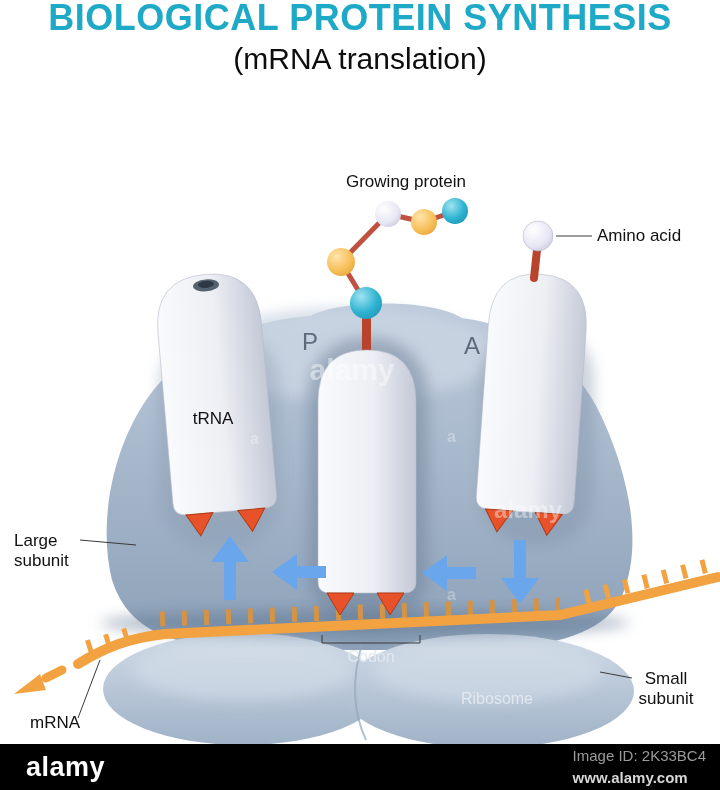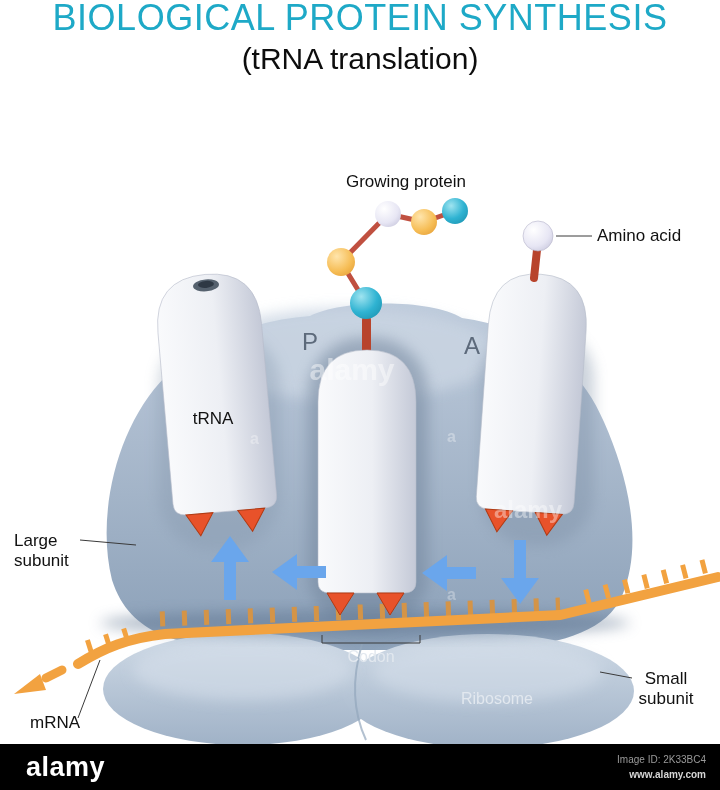--- a/index.html
+++ b/index.html
@@ -5,51 +5,51 @@
   * { box-sizing: border-box; }
   html,body { margin:0; padding:0; background:#ffffff; }
   .page {
     width:720px; height:790px; margin:0 auto; background:#ffffff;
     position:relative; overflow:hidden;
     font-family:"Liberation Sans", sans-serif;
     display:flex; flex-direction:column;
   }
   .header { height:88px; text-align:center; flex:0 0 auto; }
   .title {
-    margin:0; padding-top:0; font-size:36px; font-weight:normal;
+    margin:0; padding-top:0; font-size:36px; font-weight:bold;
     color:#1ea9c7; line-height:1.02; white-space:nowrap; letter-spacing:0.5px;
   }
   .subtitle {
     margin:5px 0 0 0; font-size:30px; font-weight:normal; color:#0d0d0d;
   }
   .diagram { display:block; width:720px; height:656px; flex:0 0 auto; }
   .footer {
     height:46px; background:#000; flex:0 0 auto;
     display:flex; align-items:center; justify-content:space-between;
     padding:0 14px 0 26px;
   }
   .footer-logo { color:#fff; font-size:27px; font-weight:bold; letter-spacing:0.5px; }
-  .footer-meta { text-align:right; font-size:10px; line-height:1.5; }
+  .footer-meta { text-align:left; font-size:15px; line-height:1.5; }
   .footer-meta .id   { display:block; color:#9a9a9a; }
   .footer-meta .site { display:block; color:#d6d6d6;font-weight:bold; }
 
   text.black-label { fill:#111; font-size:17px; font-family:"Liberation Sans",sans-serif; }
   text.light-label { fill:#e2e8ef; font-size:16px; font-family:"Liberation Sans",sans-serif; }
   text.site-letter { fill:#5d6a7b; font-size:24px; font-family:"Liberation Sans",sans-serif; }
   text.watermark   { fill:#ffffff; font-weight:bold; font-family:"Liberation Sans",sans-serif; }
   .leader { stroke:#3a3a3a; stroke-width:1; fill:none; }
 </style>
 </head>
 <body>
 
 <div class="page">
 
   <div class="header">
     <h1 class="title">BIOLOGICAL PROTEIN SYNTHESIS</h1>
-    <div class="subtitle">(tRNA translation)</div>
+    <div class="subtitle">(mRNA translation)</div>
   </div>
 
   <svg class="diagram" viewBox="0 0 720 656" xmlns="http://www.w3.org/2000/svg">
     <defs>
       <linearGradient id="gradLarge" x1="0" y1="0" x2="0" y2="1">
         <stop offset="0" stop-color="#bdcadb"></stop>
         <stop offset="0.55" stop-color="#a3b4c8"></stop>
         <stop offset="1" stop-color="#8ba0b8"></stop>
       </linearGradient>
       <linearGradient id="gradSmall" x1="0" y1="0" x2="0" y2="1">

